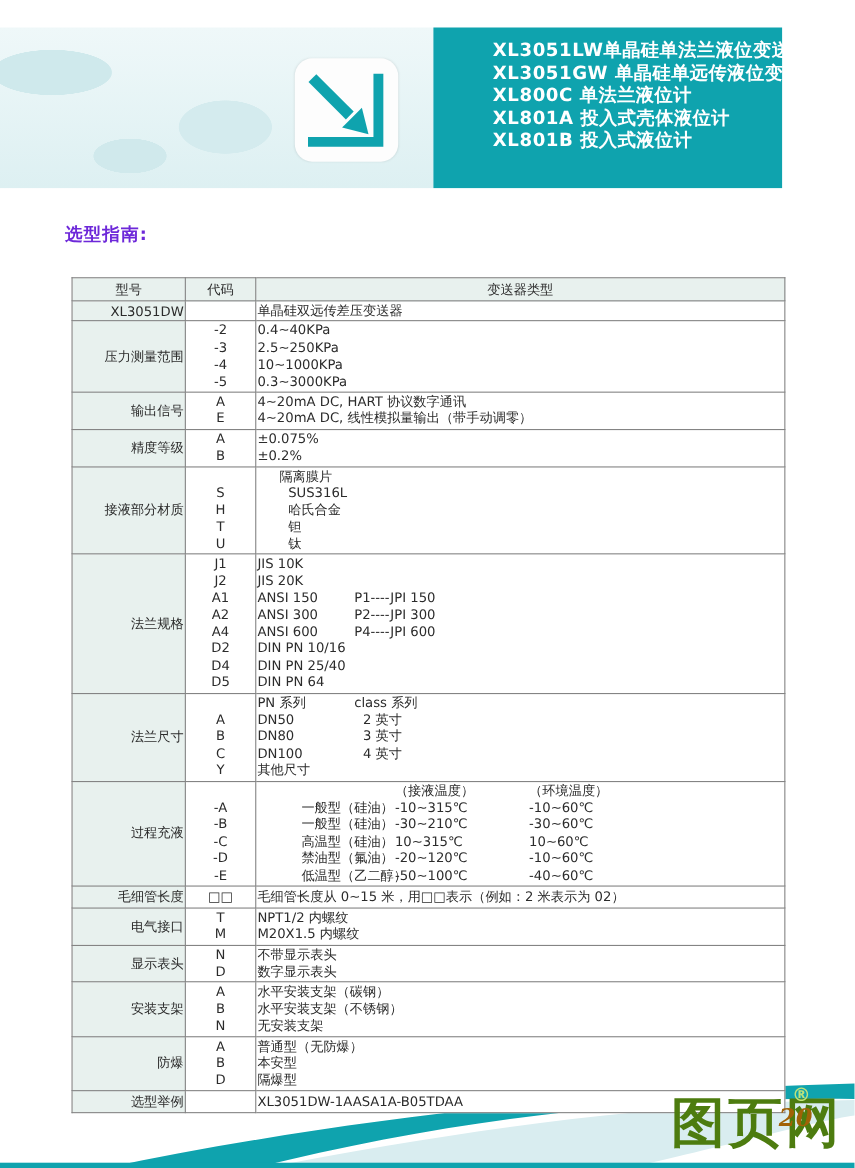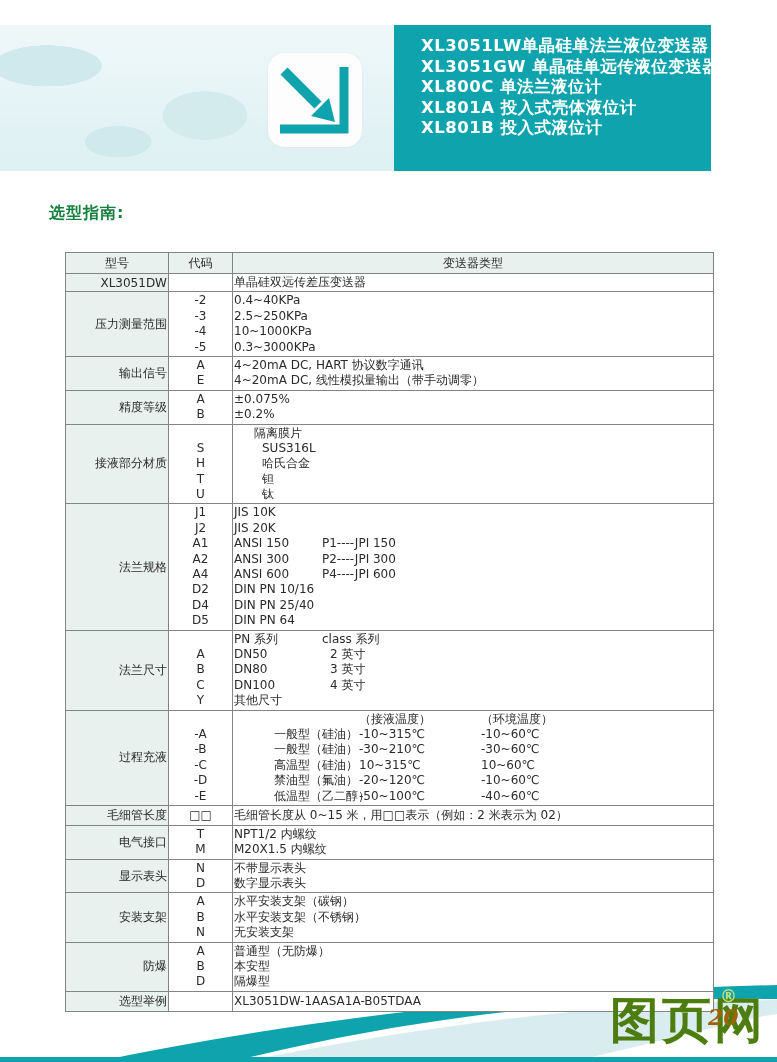--- a/index.html
+++ b/index.html
@@ -13,33 +13,33 @@
     position:absolute;left:0;top:0;width:394px;height:146px;
     background:
       radial-gradient(ellipse 90px 34px at 12% 28%, #cfe9ec 0 60%, transparent 61%),
       radial-gradient(ellipse 70px 40px at 52% 62%, #d4ebee 0 60%, transparent 61%),
       radial-gradient(ellipse 55px 26px at 30% 80%, #d0e9ec 0 60%, transparent 61%),
       radial-gradient(ellipse 60px 22px at 78% 30%, #d6edef 0 60%, transparent 61%),
       linear-gradient(180deg,#eff8f9 0%,#ddf0f2 100%);
   }
   .product-box{
     position:absolute;left:394px;top:0;width:317px;height:146px;background:#0FA3AE;
-    box-sizing:border-box;padding:11px 0 0 27px;
+    box-sizing:border-box;padding:11px 0 0 54px;
   }
   .product-line{
     color:#ffffff;font-size:16.5px;font-weight:bold;line-height:20.6px;
     letter-spacing:0.5px;white-space:nowrap;
   }
   .icon-card{
     position:absolute;left:268px;top:28px;width:94px;height:94px;background:#fdfdfd;
     border-radius:16px;box-shadow:0 0 2px rgba(0,0,0,0.08);
   }
   
   .section-title{
-    position:absolute;left:49px;top:203px;font-size:16px;font-weight:bold;color:#15803d;
+    position:absolute;left:59px;top:203px;font-size:16px;font-weight:bold;color:#6d28d9;
     letter-spacing:1px;z-index:2;
   }
   
   table.sel{
     position:absolute;left:65px;top:252px;width:648px;z-index:2;background:#ffffff;
     border-collapse:collapse;table-layout:fixed;font-size:12px;
   }
   table.sel col.c1{width:103px;} table.sel col.c2{width:64px;} table.sel col.c3{width:481px;}
   table.sel th, table.sel td{border:1px solid #848484;padding:1px;vertical-align:middle;}
   table.sel thead th{height:18px;background:#E8F1EE;font-weight:normal;font-size:12px;color:#2b2b2b;}

